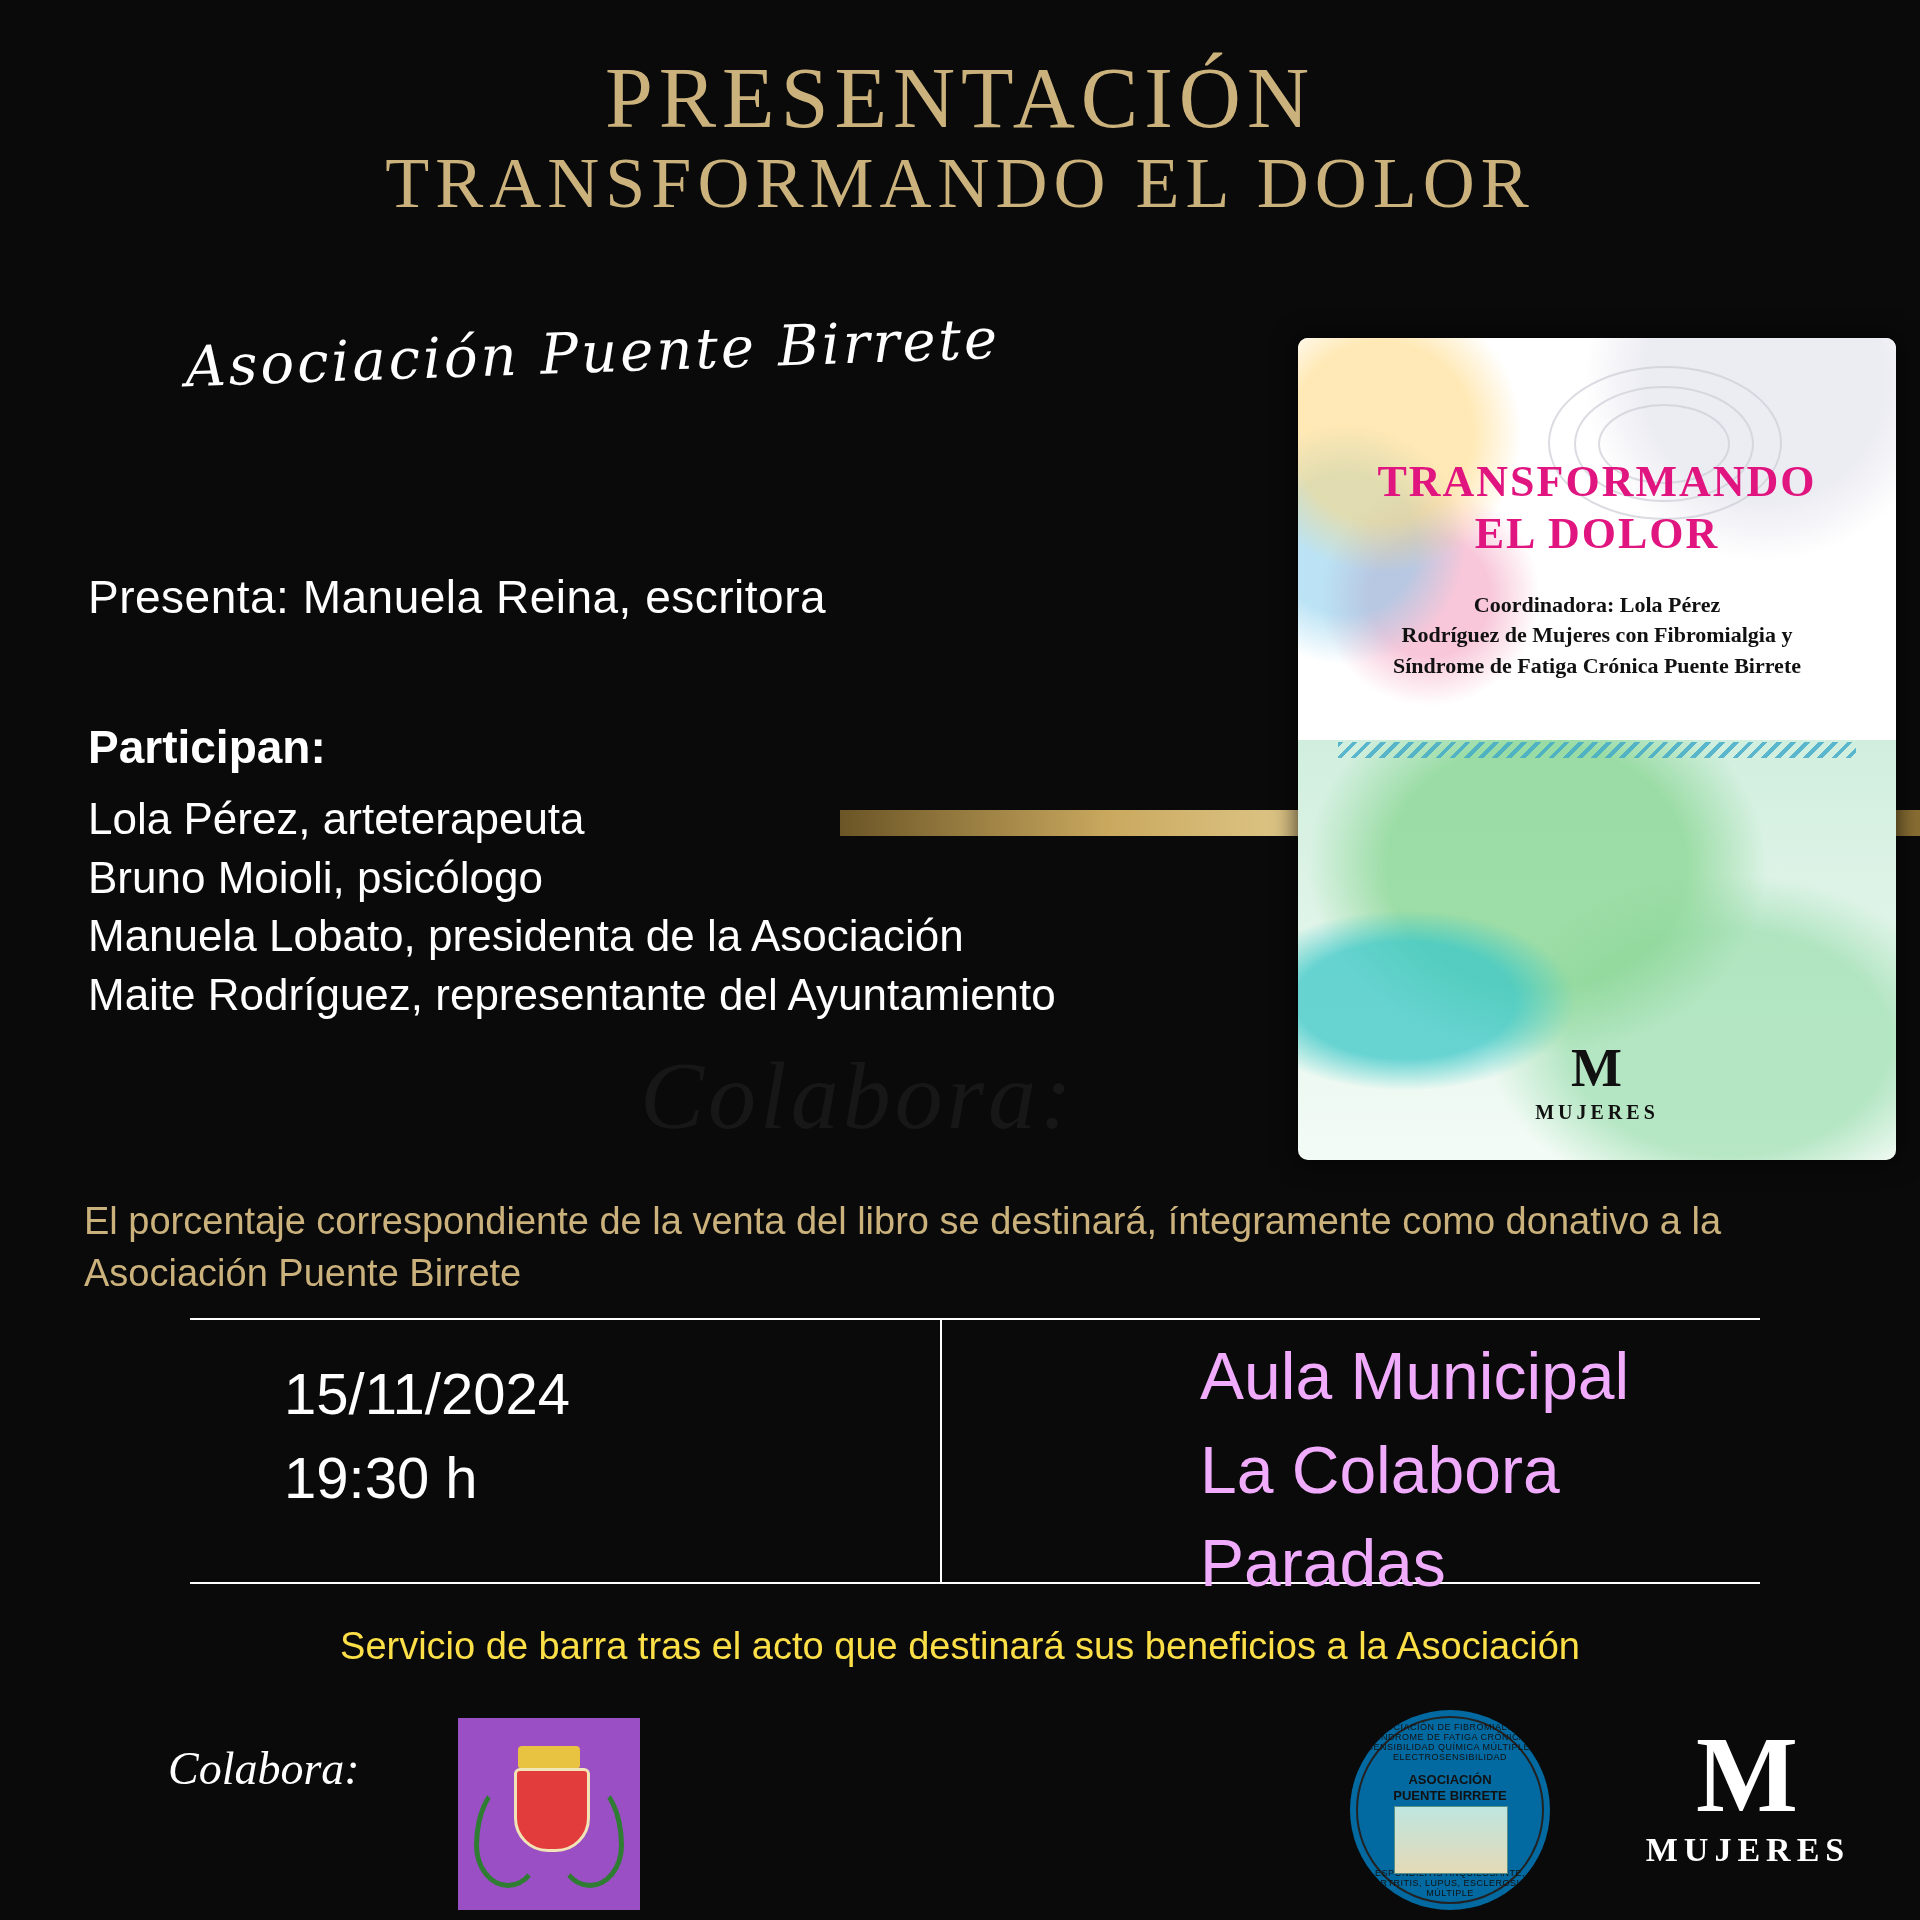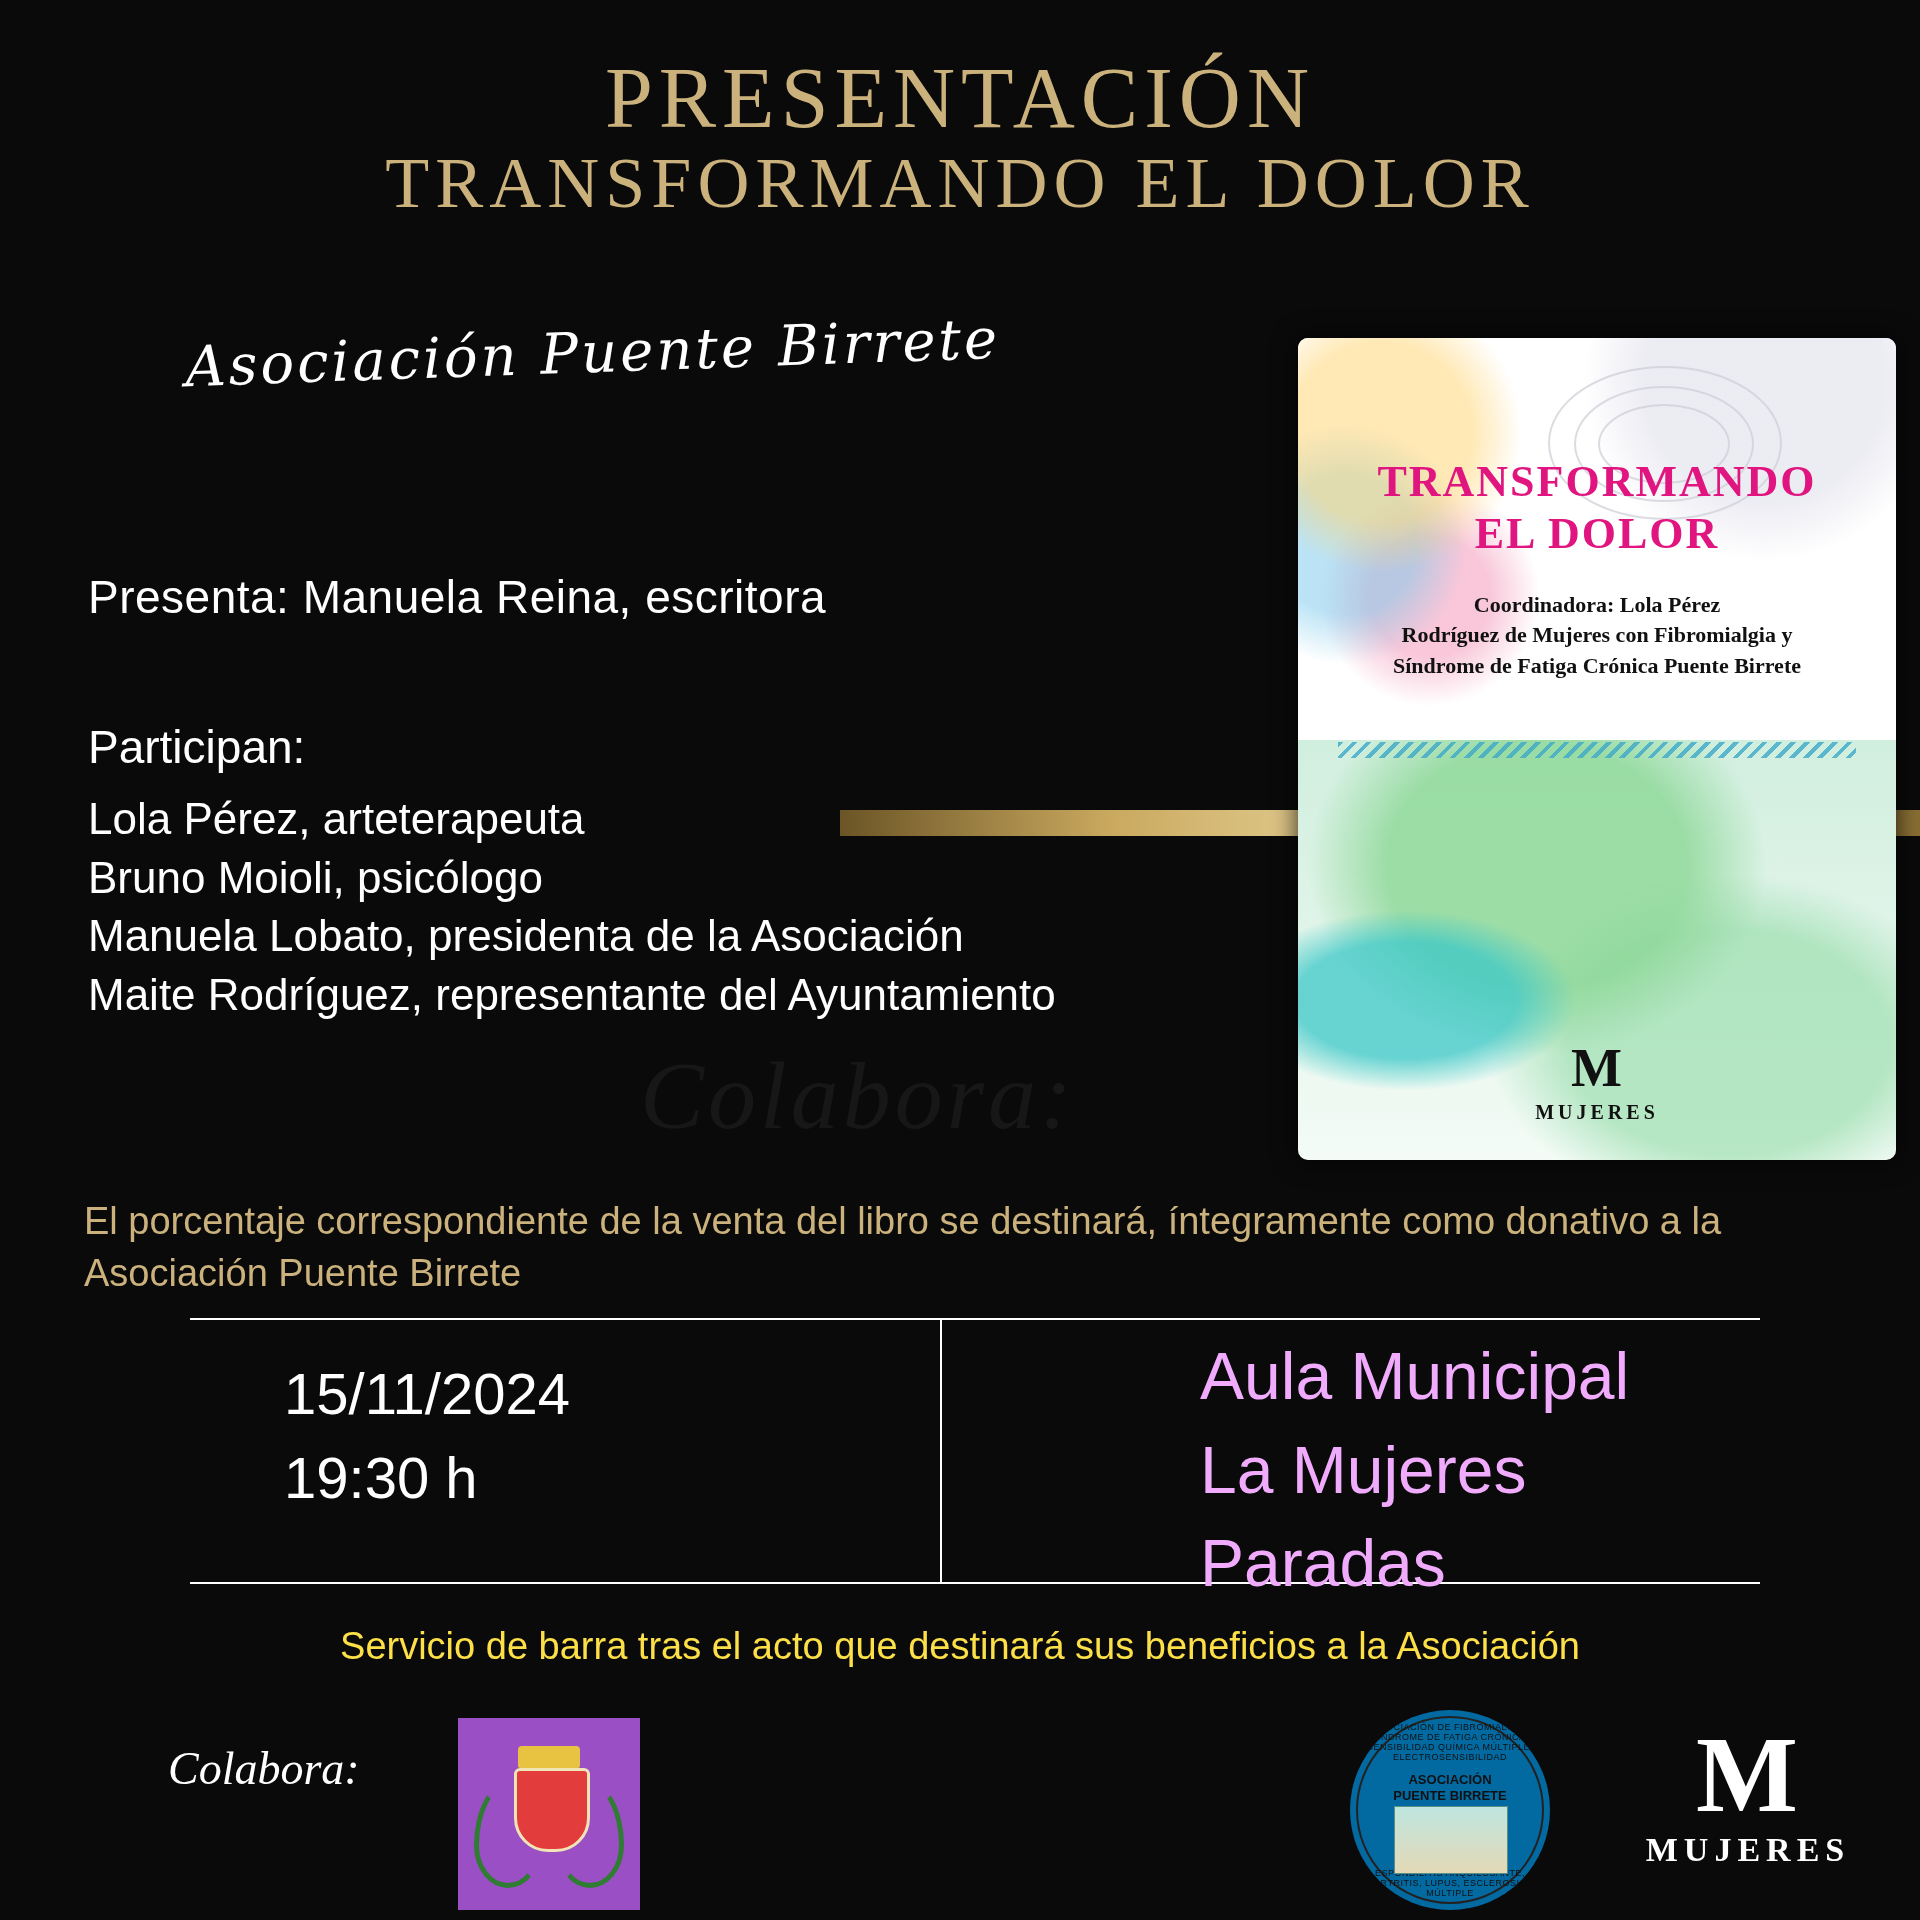--- a/index.html
+++ b/index.html
@@ -72,20 +72,21 @@
     font-size: 46px;
     color: #ffffff;
     letter-spacing: 0.5px;
   }
   .participan-head {
     position: absolute;
     top: 720px;
     left: 88px;
     font-size: 46px;
     color: #ffffff;
+    font-weight: bold;
   }
   .participan-list {
     position: absolute;
     top: 790px;
     left: 88px;
     font-size: 44px;
     line-height: 1.33;
     color: #ffffff;
   }
   .participan-list div { white-space: nowrap; }
@@ -445,21 +446,21 @@
   <div class="rule rule-bottom"></div>
   <div class="vrule"></div>
 
   <div class="date-block">
     <div>15/11/2024</div>
     <div>19:30 h</div>
   </div>
 
   <div class="venue-block">
     <div>Aula Municipal</div>
-    <div>La Mujeres</div>
+    <div>La Colabora</div>
     <div>Paradas</div>
   </div>
 
   <div class="bar-note">Servicio de barra tras el acto que destinará sus beneficios a la Asociación</div>
 
   <div class="colabora-label">Colabora:</div>
 
   <div class="shield-logo">
     <div class="shield-inner">
       <div class="shield-leaf-l"></div>

